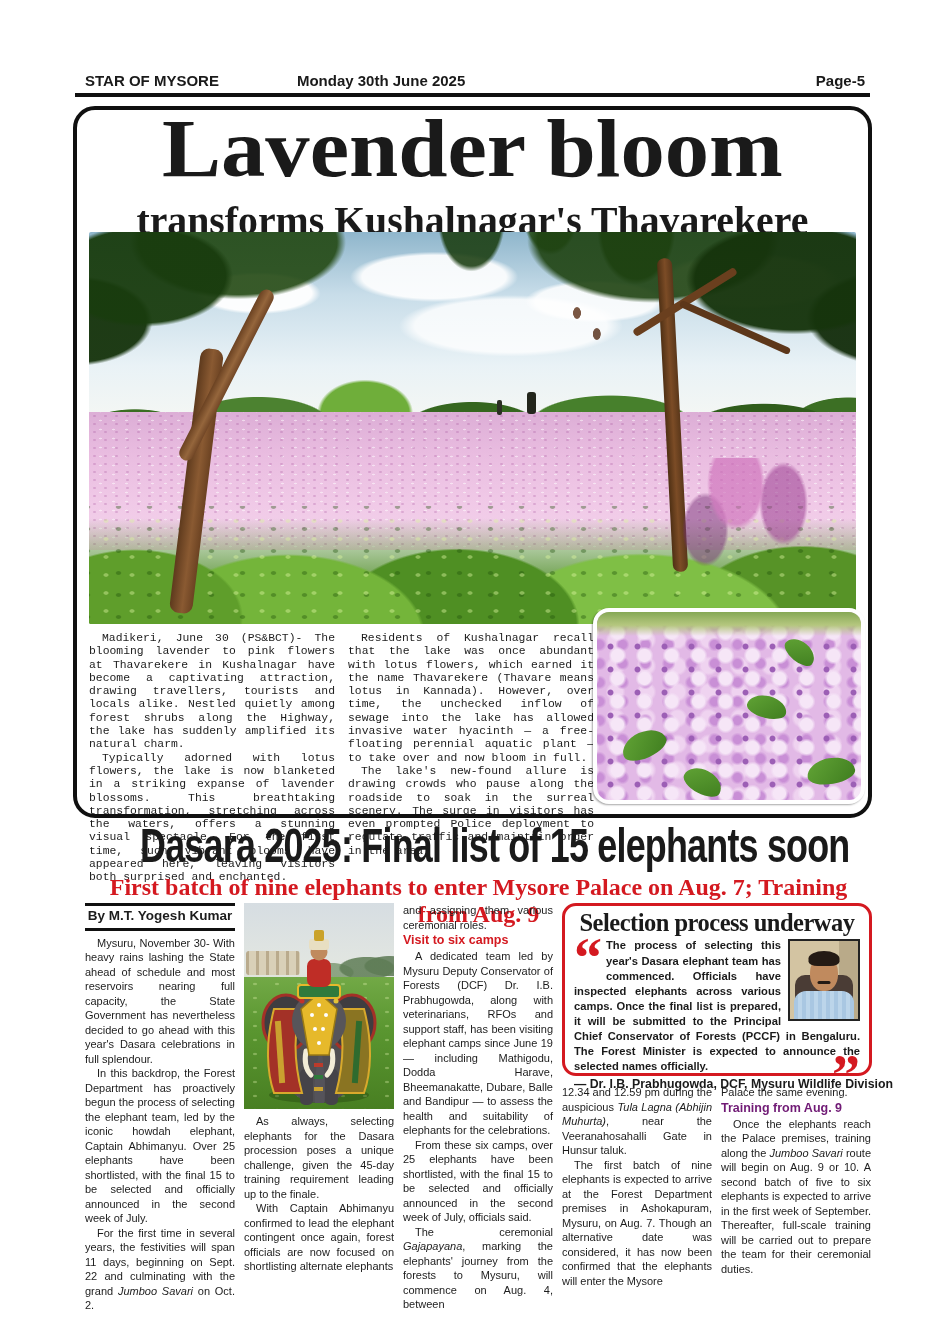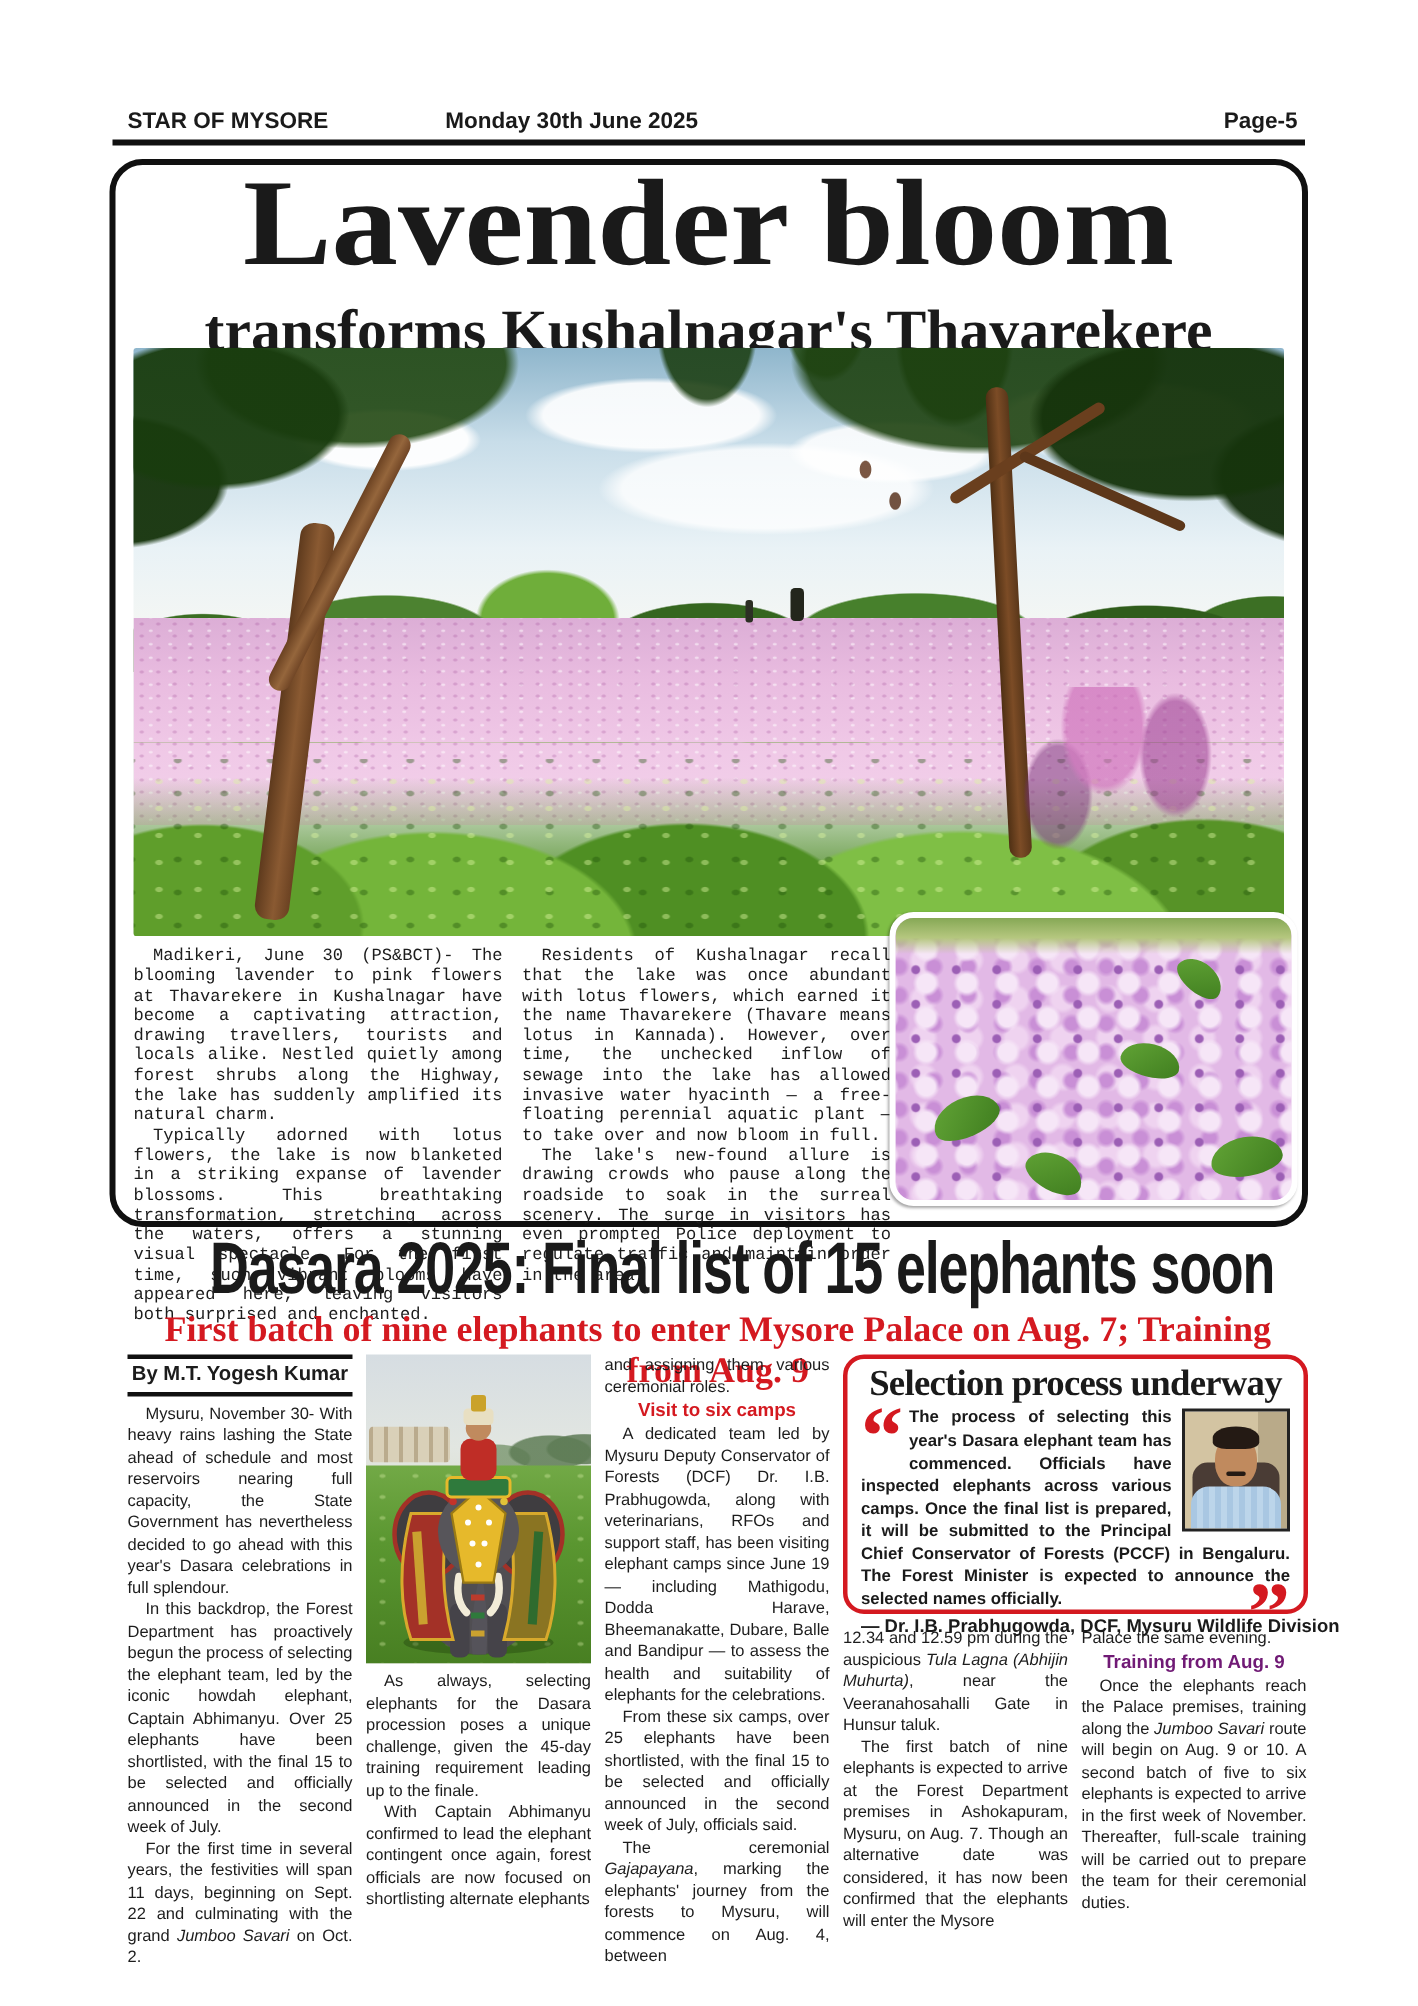--- a/index.html
+++ b/index.html
@@ -122,21 +122,21 @@
   .headline2{position:absolute;left:40px;top:818px;width:865px;text-align:center;white-space:nowrap;}
   .headline2 span{display:inline-block;font-weight:bold;font-size:46px;letter-spacing:-1px;transform:scale(.78,1.06);transform-origin:center;}
   .subheadline2{position:absolute;left:85px;top:874px;width:787px;text-align:center;
     font-family:"Liberation Serif",serif;font-weight:bold;font-size:24px;}
 
   .cols{position:absolute;left:85px;top:903px;width:787px;display:flex;gap:9px;}
   .ncol{flex:0 0 150px;width:150px;font-size:11px;line-height:14.5px;text-align:justify;color:#1c1c1c;}
   .ncol p,.right-cols p{margin:0;text-indent:12px;}
   p.noind{text-indent:0;}
   .it{font-style:italic;}
-  .crosshead{font-weight:bold;text-align:center;text-indent:0 !important;font-size:12.5px;line-height:17px;}
+  .crosshead{font-weight:bold;text-align:left;text-indent:0 !important;font-size:12.5px;line-height:17px;}
   .byline{border-top:3px solid #101010;border-bottom:3px solid #101010;font-weight:bold;font-size:13.5px;
     text-align:center;padding:3px 0 4px;margin-bottom:5px;}
 
   
   .photo-elephant{width:150px;height:206px;position:relative;overflow:hidden;margin-bottom:5px;background:linear-gradient(180deg,#d6dde2 0%,#e2e6e1 30%,#dfe3da 38%);}
   .el{position:absolute;}
   .el-palace{left:2px;top:48px;width:54px;height:24px;background:#d8cdb2;opacity:.85;border-radius:3px;
     background-image:repeating-linear-gradient(90deg,rgba(150,125,85,.55) 0 3px,rgba(0,0,0,0) 3px 10px);}
   .el-trees{left:60px;top:40px;right:0;height:42px;
     background:
@@ -309,17 +309,17 @@
     </div>
 
     <div class="right-cols">
       <div class="rcol">
         <p class="noind"><span>12.34 and 12.59 pm during the auspicious </span><span class="it">Tula Lagna (Abhijin Muhurta)</span><span>, near the Veeranahosahalli Gate in Hunsur taluk.</span></p>
         <p>The first batch of nine elephants is expected to arrive at the Forest Department premises in Ashokapuram, Mysuru, on Aug. 7. Though an alternative date was considered, it has now been confirmed that the elephants will enter the Mysore</p>
       </div>
       <div class="rcol">
         <p class="noind">Palace the same evening.</p>
         <p class="crosshead" style="color:#701a75;">Training from Aug. 9</p>
-        <p><span>Once the elephants reach the Palace premises, training along the </span><span class="it">Jumboo Savari</span><span> route will begin on Aug. 9 or 10. A second batch of five to six elephants is expected to arrive in the first week of November. Thereafter, full-scale training will be carried out to prepare the team for their ceremonial duties.</span></p>
+        <p><span>Once the elephants reach the Palace premises, training along the </span><span class="it">Jumboo Savari</span><span> route will begin on Aug. 9 or 10. A second batch of five to six elephants is expected to arrive in the first week of September. Thereafter, full-scale training will be carried out to prepare the team for their ceremonial duties.</span></p>
       </div>
     </div>
   </div>
 </div>
 
 </body></html>

